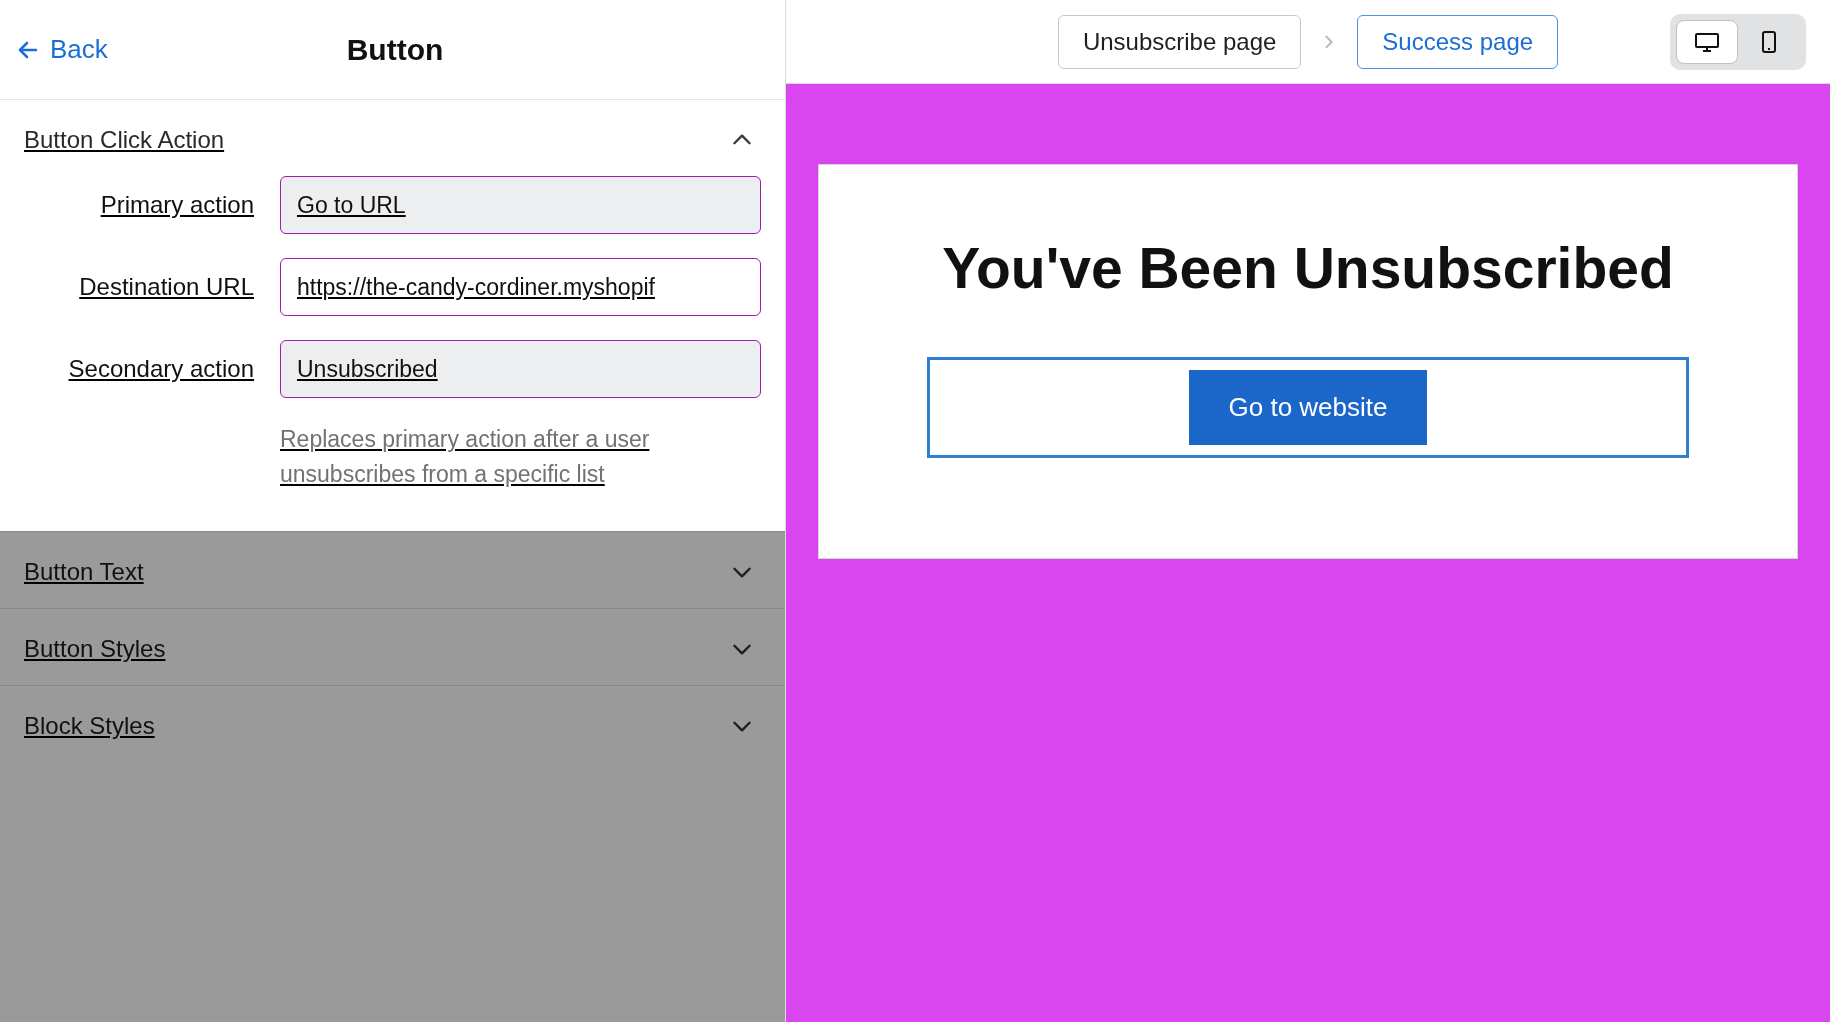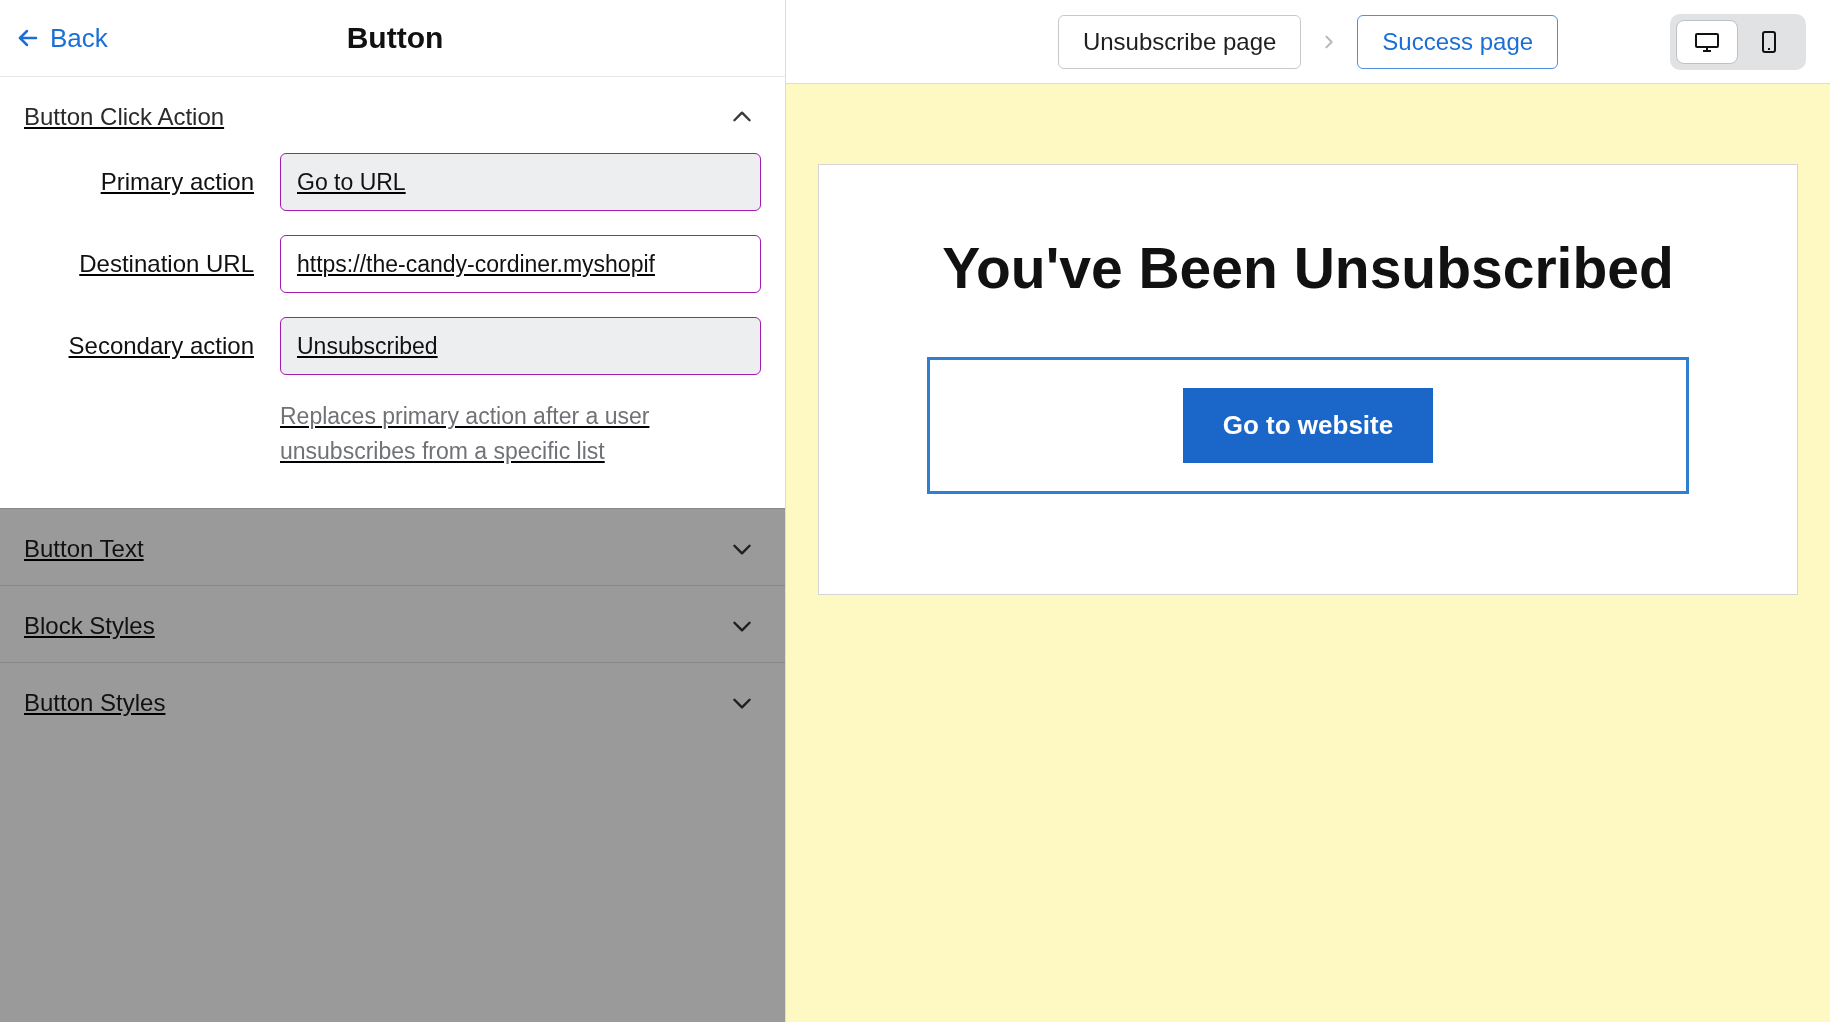--- a/index.html
+++ b/index.html
@@ -10,21 +10,21 @@
   .sidebar {
     width: 786px;
     display: flex;
     flex-direction: column;
     border-right: 1px solid #dcdcdc;
     background: #9a9a9a;
   }
   .sidebar-header {
     background: #fff;
     border-bottom: 1px solid #e6e6e6;
-    height: 77px;
+    height: 100px;
     display: flex;
     align-items: center;
     position: relative;
   }
   .back-button {
     display: flex;
     align-items: center;
     gap: 10px;
     color: #1b6ed5;
     font-size: 26px;
@@ -103,21 +103,21 @@
     font-size: 23px;
     color: #6f7276;
     line-height: 1.5;
   }
 
   
   .right-pane {
     flex: 1;
     display: flex;
     flex-direction: column;
-    background: #fef9c3;
+    background: #d946ef;
   }
   .top-bar {
     height: 84px;
     background: #fff;
     border-bottom: 1px solid #dcdcdc;
     display: flex;
     align-items: center;
     justify-content: center;
     position: relative;
     padding: 0 24px;
@@ -192,24 +192,23 @@
   }
   .preview-subtitle {
     font-size: 24px;
     color: #222;
     margin-bottom: 44px;
     text-align: center;
   }
   .preview-button-wrap {
     width: 78%;
     border: 3px solid #2f7fd0;
-    padding: 28px;
+    padding: 10px;
     display: flex;
     justify-content: center;
-    font-weight: bold;
   }
   .preview-button {
     background: #1b66c9;
     color: #fff;
     font-size: 26px;
     padding: 22px 40px;
     cursor: pointer;
     user-select: none;
   }
 </style>
@@ -269,30 +268,30 @@
     <div class="panel-header">
       <span>Button Text</span>
       <svg class="chevron" viewBox="0 0 24 24" fill="none" stroke="#1f1f1f" stroke-width="2.2" stroke-linecap="round" stroke-linejoin="round">
         <polyline points="5 9 12 16 19 9"></polyline>
       </svg>
     </div>
   </div>
 
   <div class="panel collapsed">
     <div class="panel-header">
-      <span>Block Styles</span>
+      <span>Button Styles</span>
       <svg class="chevron" viewBox="0 0 24 24" fill="none" stroke="#1f1f1f" stroke-width="2.2" stroke-linecap="round" stroke-linejoin="round">
         <polyline points="5 9 12 16 19 9"></polyline>
       </svg>
     </div>
   </div>
 
   <div class="panel collapsed">
     <div class="panel-header">
-      <span>Button Styles</span>
+      <span>Block Styles</span>
       <svg class="chevron" viewBox="0 0 24 24" fill="none" stroke="#1f1f1f" stroke-width="2.2" stroke-linecap="round" stroke-linejoin="round">
         <polyline points="5 9 12 16 19 9"></polyline>
       </svg>
     </div>
   </div>
 
 </div>
 
 <div class="right-pane">
 

